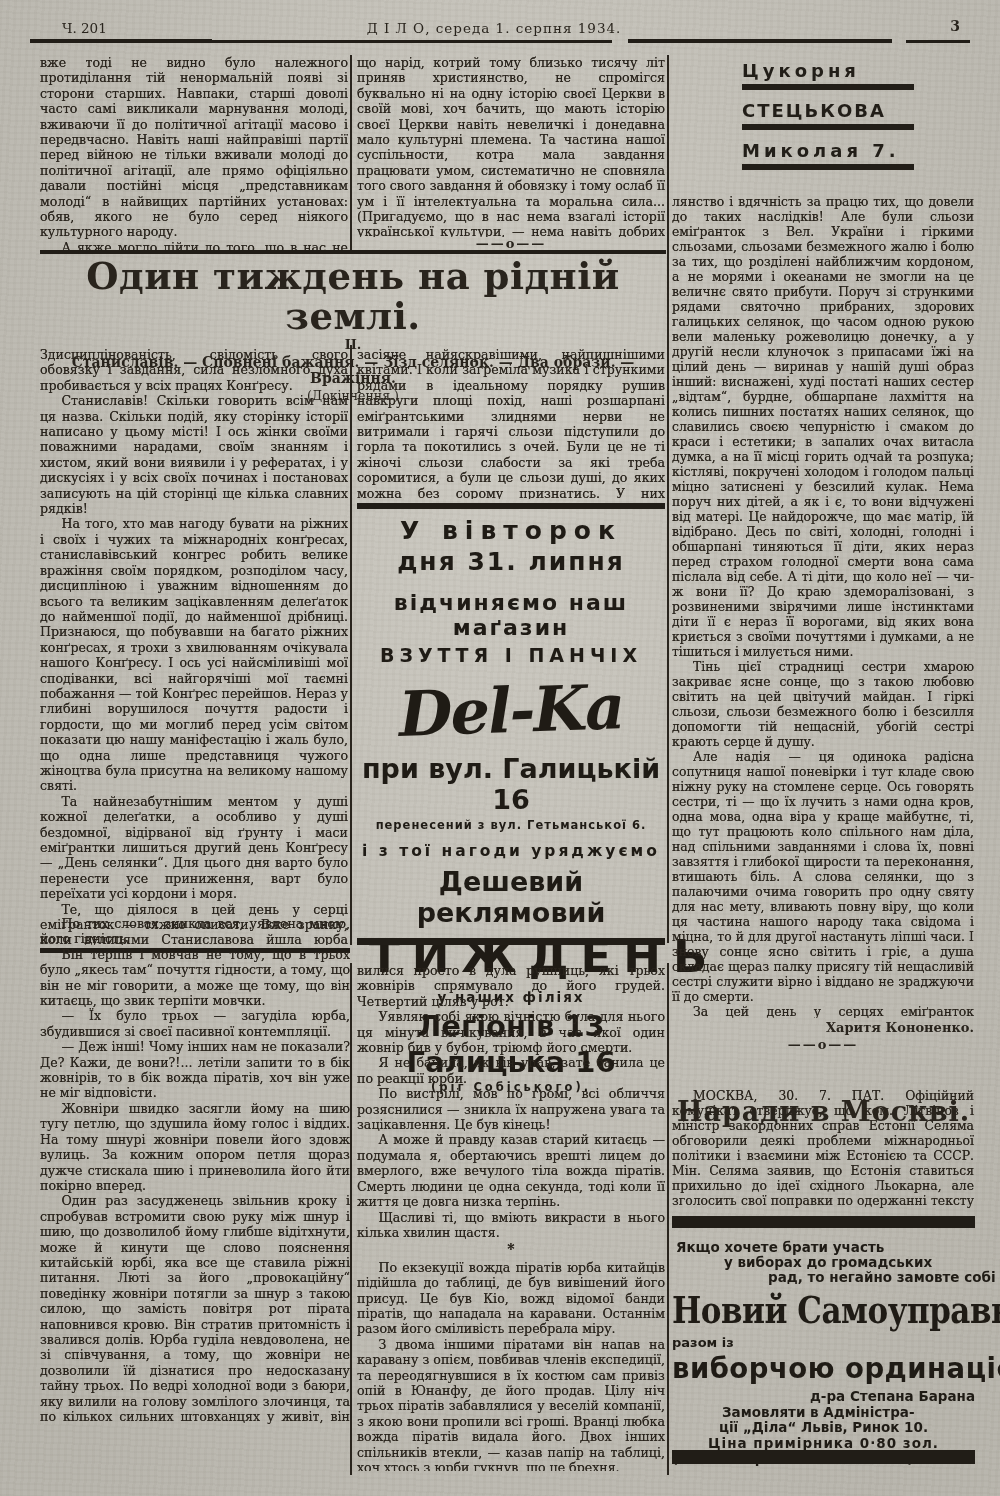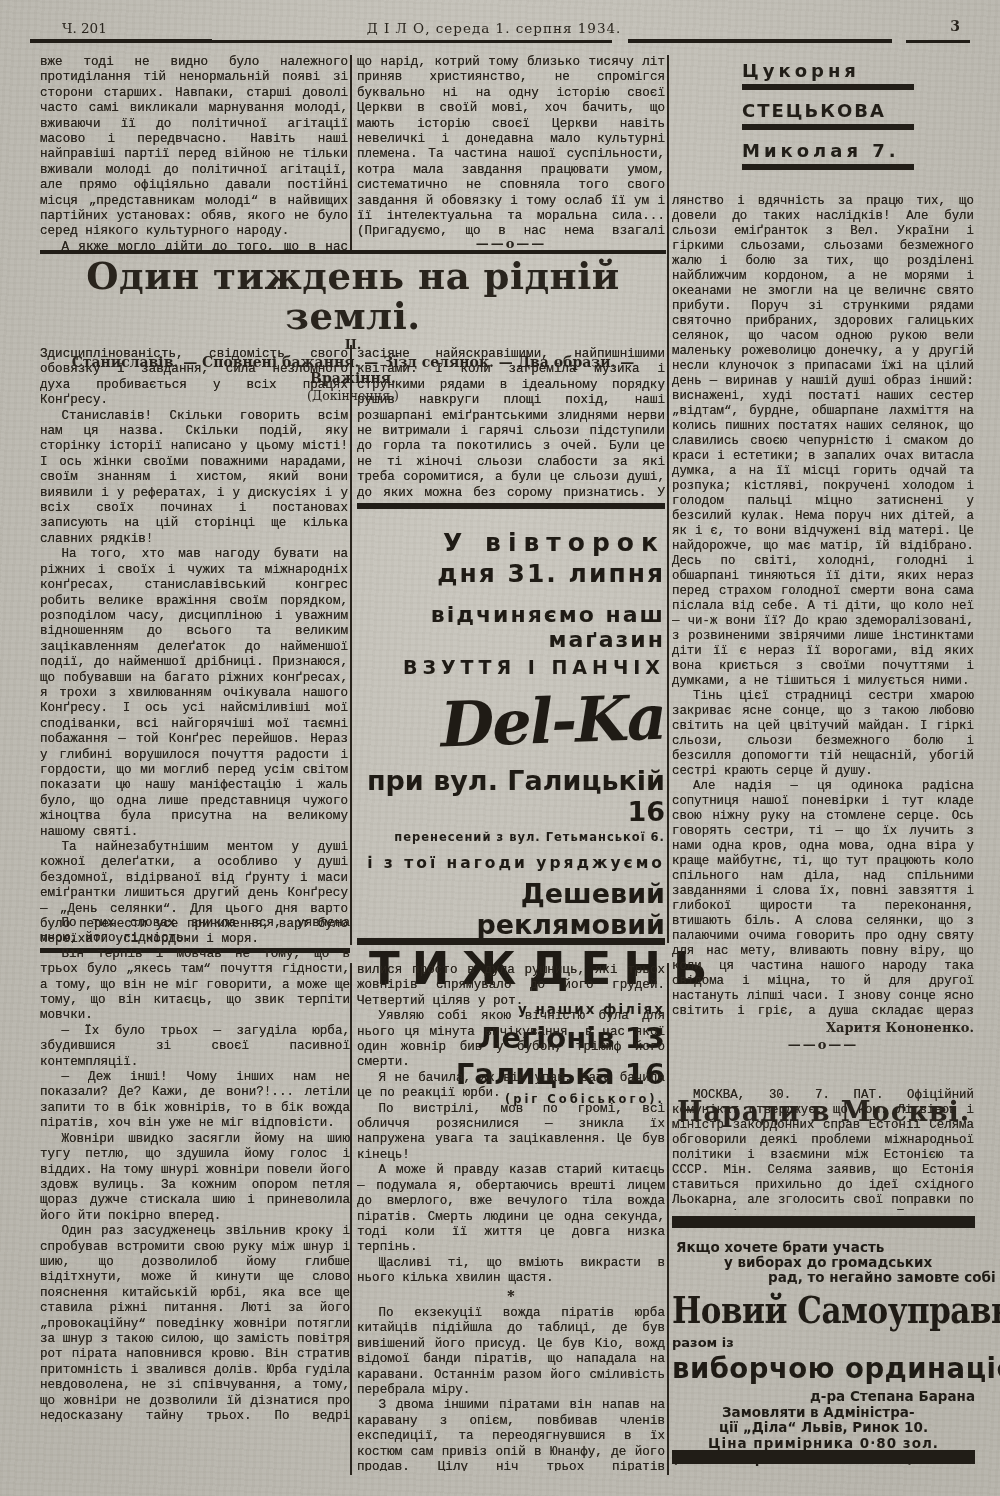--- a/index.html
+++ b/index.html
@@ -11,41 +11,41 @@
       repeating-linear-gradient(2deg, rgba(90,85,70,.04) 0 2px, rgba(0,0,0,0) 2px 6px),
       #c7c4bb;
     overflow:hidden;
     font-family:"DejaVu Serif","Liberation Serif",serif;
     color:#29241d;
   }
   .abs{position:absolute;}
   .ink{background:#211d17;}
   .body-text{font-size:12.6px;line-height:15.4px;text-align:justify;overflow:hidden;
     text-shadow:0 0 .5px rgba(45,38,28,.75);}
-  .body-text p{margin:0;text-indent:1.7em;font-family:Liberation Mono, monospace;}
+  .body-text p{margin:0;text-indent:1.7em;}
   .body-text p.noindent{text-indent:0;}
   .c3{font-size:12.4px;line-height:15.0px;}
   .divider-o{font-size:13px;letter-spacing:2px;text-align:center;font-weight:bold;}
   
   .mast-issue{top:20px;left:62px;font-size:13.5px;}
   .mast-title{top:20px;left:0;right:12px;text-align:center;font-size:13.5px;letter-spacing:1px;}
   .mast-page{top:18px;right:40px;font-size:14px;font-weight:bold;}
   
   .headline{top:256px;left:40px;width:626px;text-align:center;}
   .headline h1{margin:0;font-size:37px;line-height:40px;font-weight:bold;letter-spacing:.5px;}
   .headline .part{font-size:13px;font-weight:bold;margin-top:1px;}
   .headline .subtitle{font-size:14px;font-weight:bold;margin-top:2px;}
   .headline .note{font-size:12.5px;margin-top:2px;}
   
   .sugar{top:60px;left:742px;width:172px;}
   .sugar .line{font-family:"DejaVu Sans","Liberation Sans",sans-serif;font-weight:bold;
     font-size:18px;letter-spacing:4px;color:#221e18;white-space:nowrap;}
   .sugar .bar{height:6px;background:#221e18;margin:3px 0 10px 0;}
   
-  .delka{top:516px;left:357px;width:308px;text-align:right;color:#1f1b15;margin-top:12px;}
+  .delka{top:516px;left:357px;width:308px;text-align:center;color:#1f1b15;}
   .delka .sansb{font-family:"DejaVu Sans","Liberation Sans",sans-serif;font-weight:bold;}
   .dk1{font-size:25px;letter-spacing:7px;}
   .dk2{font-size:25px;letter-spacing:2px;margin-top:2px;}
   .dk3{font-size:22px;letter-spacing:2px;margin-top:14px;}
   .dk4{font-size:19px;letter-spacing:5px;margin-top:4px;}
   .dk-logo{font-size:62px;font-style:italic;font-weight:bold;letter-spacing:-2px;
     transform:rotate(-2deg);margin:8px 0 0 0;font-family:"DejaVu Serif",serif;}
   .dk5{font-size:27px;margin-top:6px;}
   .dk6{font-size:11.5px;letter-spacing:1px;margin-top:3px;}
   .dk7{font-size:15.5px;letter-spacing:3px;margin-top:10px;}

